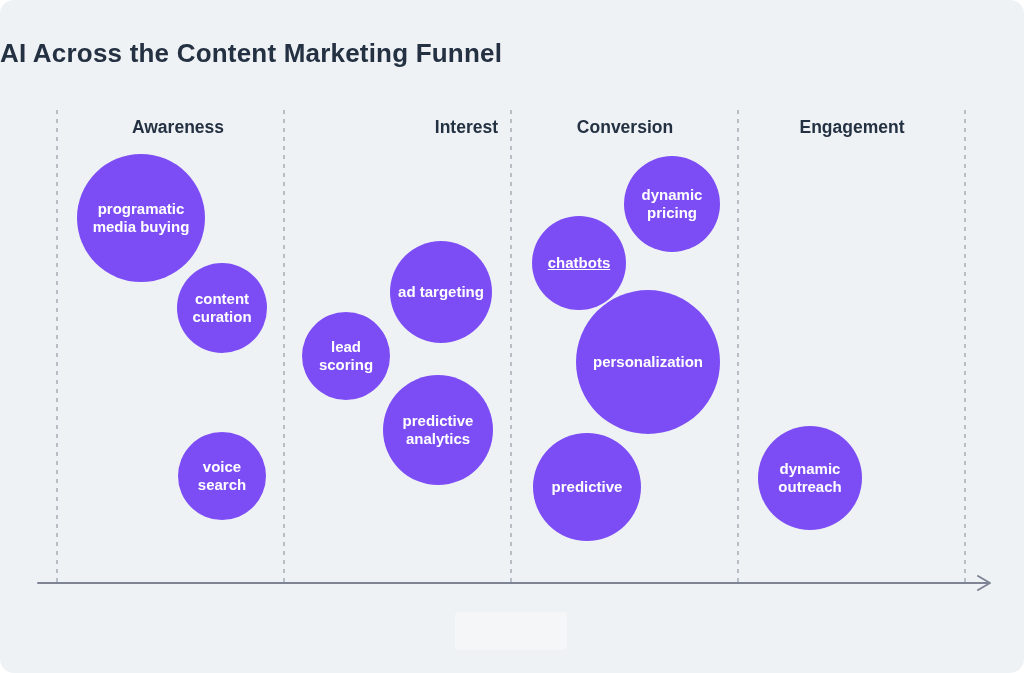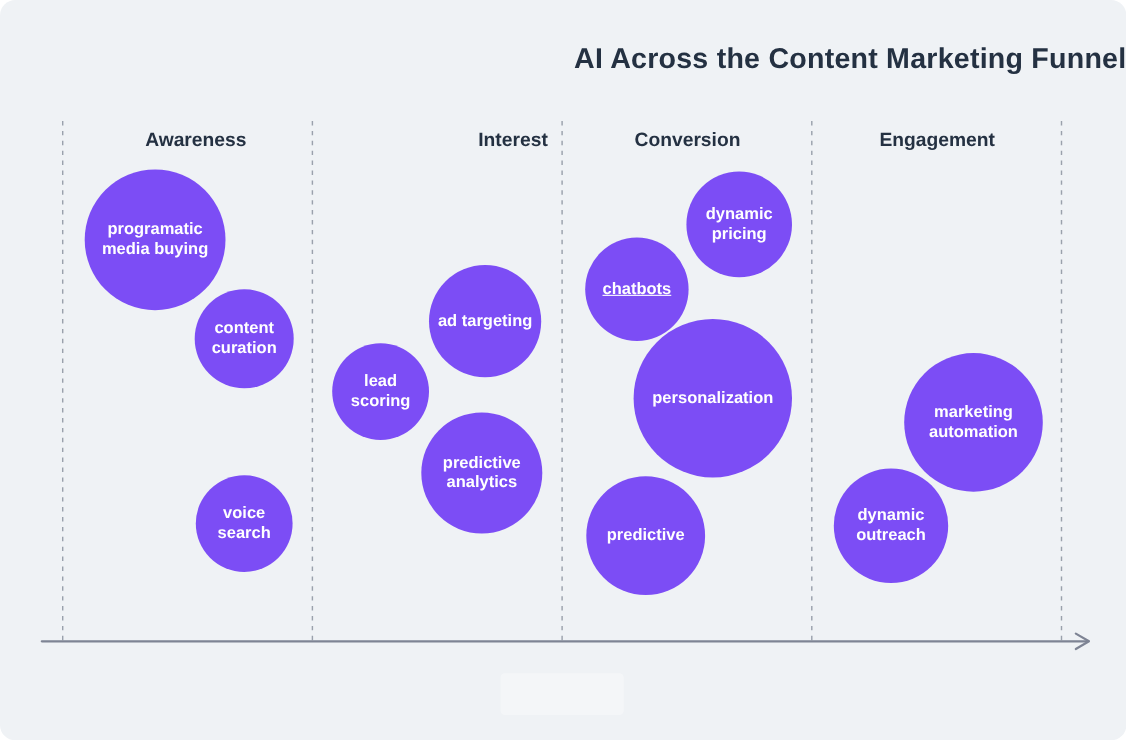--- a/index.html
+++ b/index.html
@@ -14,21 +14,21 @@
     height: 673px;
     background: #eff2f5;
     border-radius: 14px;
     overflow: hidden;
   }
   .title {
     position: absolute;
     top: 38px;
     left: 0;
     width: 100%;
-    text-align: right;
+    text-align: left;
     font-size: 26px;
     font-weight: 800;
     color: #243142;
     letter-spacing: 0.2px;
   }
   .col-header {
     position: absolute;
     top: 117px;
     width: 200px;
     text-align: center;
@@ -100,18 +100,17 @@
 
   <div class="bubble" style="left:390px; top:241px; width:102px; height:102px;">ad targeting</div>
   <div class="bubble" style="left:302px; top:312px; width:88px;  height:88px;">lead scoring</div>
   <div class="bubble" style="left:383px; top:375px; width:110px; height:110px;">predictive analytics</div>
 
   <div class="bubble" style="left:624px; top:156px; width:96px;  height:96px;">dynamic pricing</div>
   <div class="bubble" style="left:532px; top:216px; width:94px;  height:94px;text-decoration:underline;">chatbots</div>
   <div class="bubble" style="left:576px; top:290px; width:144px; height:144px;">personalization</div>
   <div class="bubble" style="left:533px; top:433px; width:108px; height:108px;">predictive</div>
 
-  <div class="bubble" style="left:822px; top:321px; width:126px; height:126px;">marketing automation</div>
   <div class="bubble" style="left:758px; top:426px; width:104px; height:104px;">dynamic outreach</div>
 
   <div class="watermark-remnant"></div>
 
 </div>
 
 </body></html>

